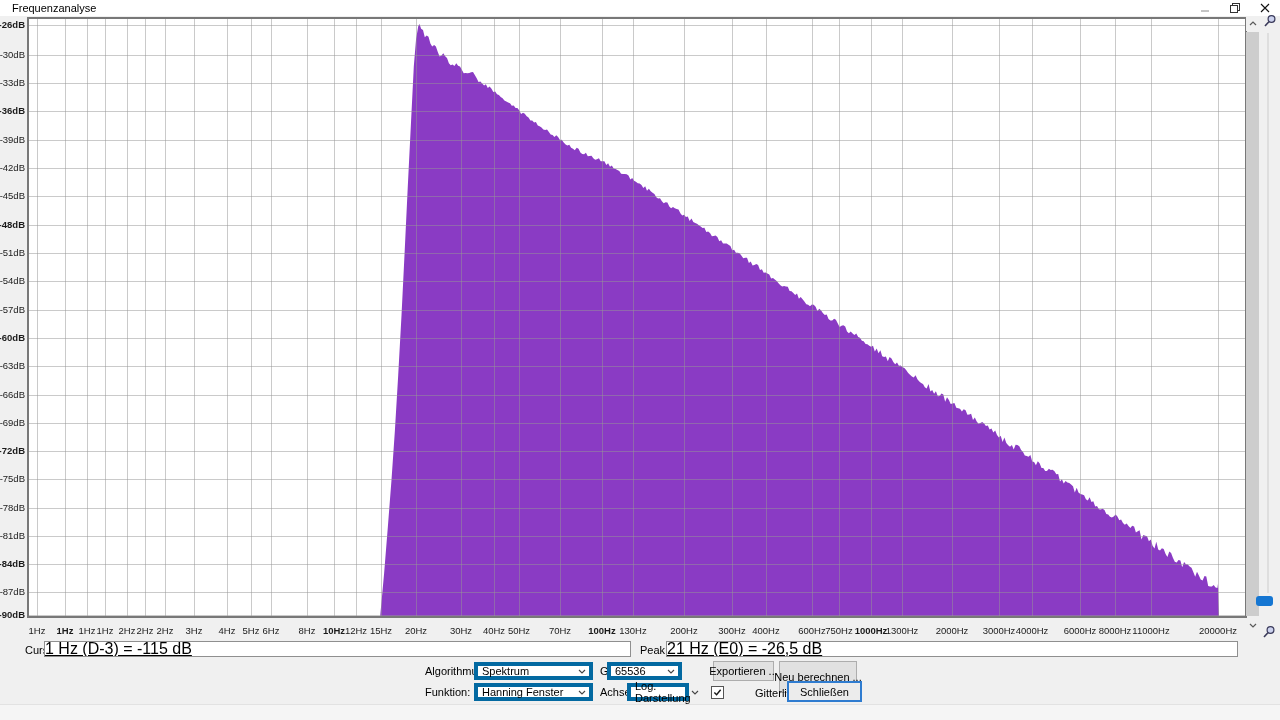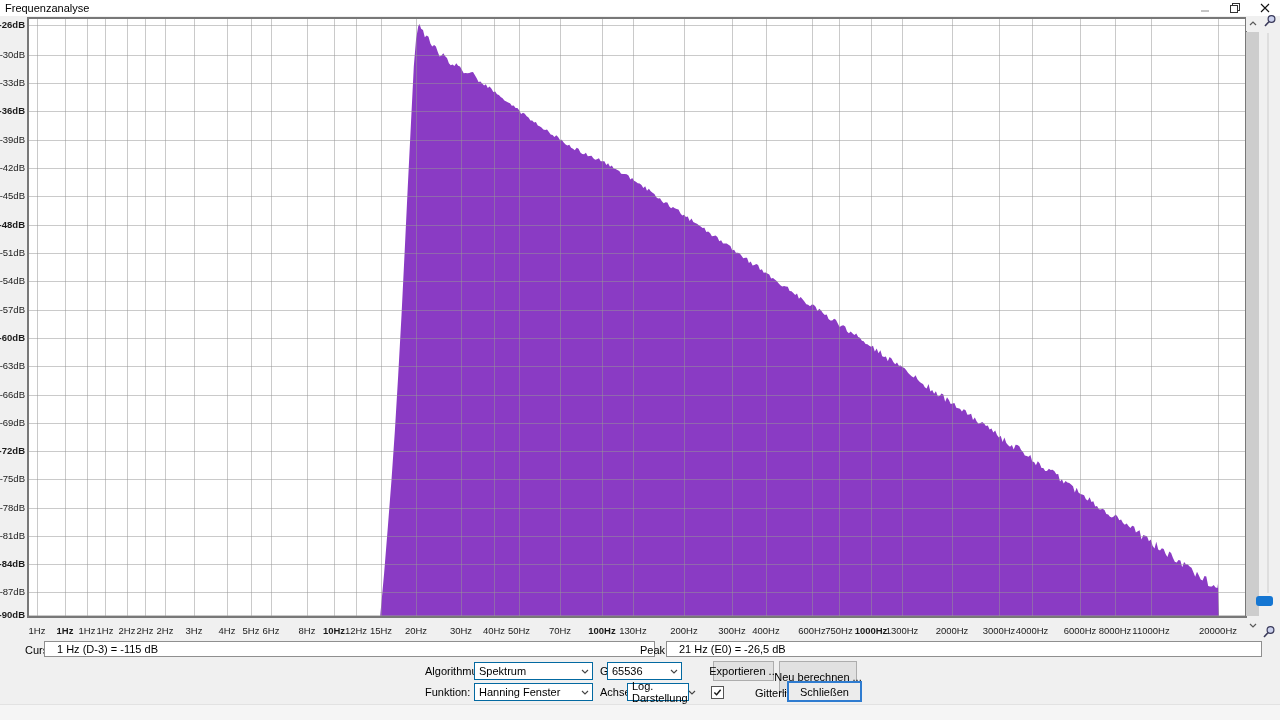--- a/index.html
+++ b/index.html
@@ -7,33 +7,33 @@
     width:1280px;height:720px;overflow:hidden;position:relative;
     background:#f0f0f0;
     font-family:"Liberation Sans","DejaVu Sans",sans-serif;
     -webkit-font-smoothing:antialiased;
   }
   
   .titlebar{
     position:absolute;left:0;top:0;width:1280px;height:16px;
     background:#ffffff;display:flex;align-items:center;
   }
-  .titlebar .title{font-size:11px;color:#000;padding-left:5px;line-height:16px;white-space:nowrap;}
+  .titlebar .title{font-size:11px;color:#000;padding-left:12px;line-height:16px;white-space:nowrap;}
   .winbtns{position:absolute;right:0;top:0;height:16px;display:flex;}
   .winbtn{width:30px;height:16px;display:flex;align-items:center;justify-content:center;}
   
   .slabel{position:absolute;font-size:11px;color:#000;line-height:16px;white-space:nowrap;}
   .sfield{
     position:absolute;height:14px;background:#ffffff;border:1px solid #8f8f8f;
-    font-size:11px;line-height:14px;padding:0 12px;color:#000;white-space:nowrap;overflow:hidden;
+    font-size:16px;line-height:14px;padding:0 0;color:#000;white-space:nowrap;overflow:hidden;text-decoration:underline;
   }
   
   .ctl-label{position:absolute;font-size:11px;color:#000;line-height:16px;white-space:nowrap;}
   .combo{
-    position:absolute;background:#ffffff;border:1px solid #0369a1;
+    position:absolute;background:#ffffff;border:4px solid #0369a1;
     display:flex;align-items:center;justify-content:space-between;
     font-size:11px;color:#000;padding:0 3px 0 4px;box-sizing:border-box;
   }
   .combo .chev{flex:0 0 auto;}
   .btn{
     position:absolute;background:#e1e1e1;border:1px solid #adadad;
     font-size:11px;color:#000;display:flex;align-items:center;justify-content:center;
     box-sizing:border-box;white-space:nowrap;
   }
   .btn.default{background:#ececec;border:2px solid #2f7cd0;}

